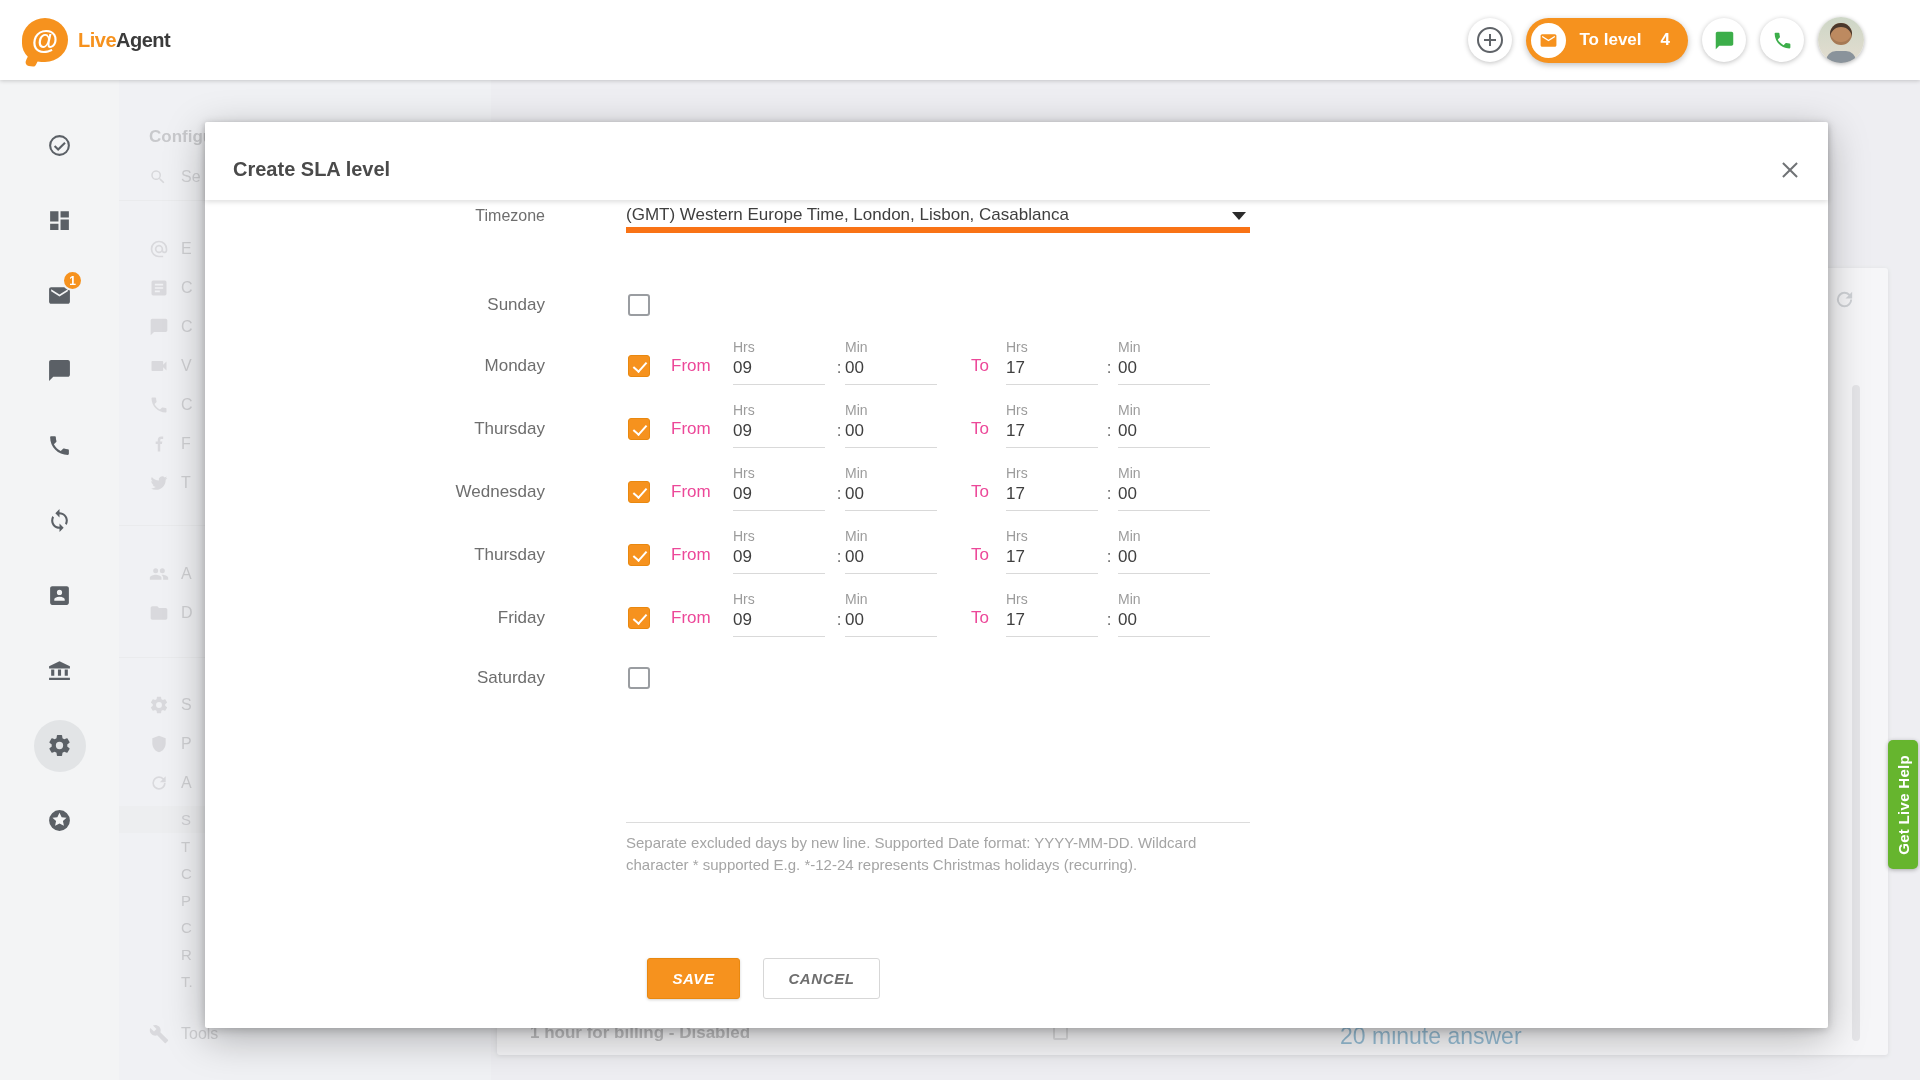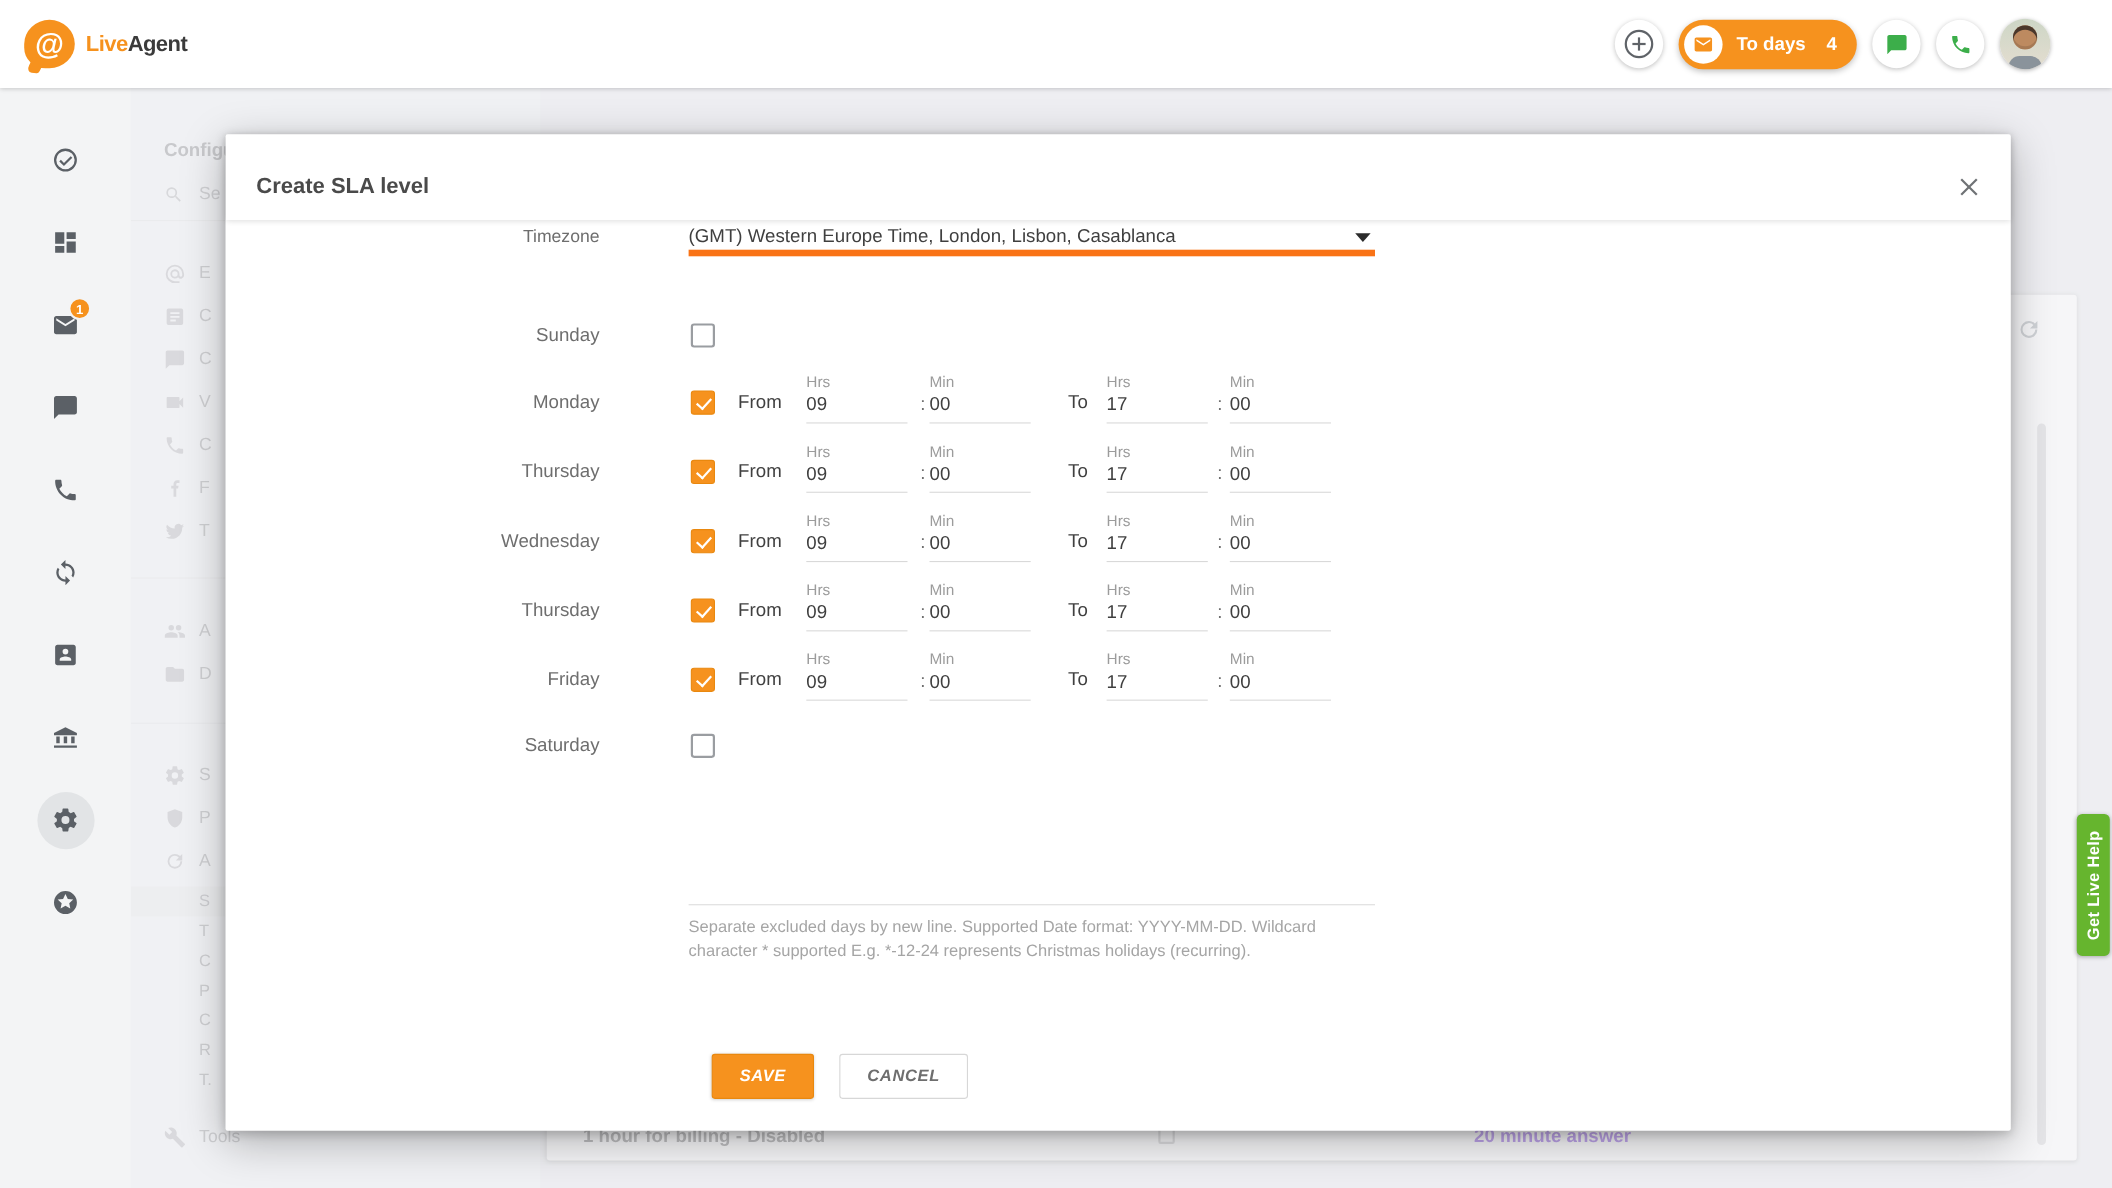--- a/index.html
+++ b/index.html
@@ -70,21 +70,21 @@
   
   .content-card { position:absolute; left:497px; top:268px; width:1391px; height:787px; background:#fff;
     border-radius:3px; box-shadow:0 1px 4px rgba(0,0,0,.22); z-index:1; }
   .card-refresh { position:absolute; top:20px; right:32px; width:23px; height:23px; color:#9aa0a5; cursor:pointer; }
   .card-scrollbar { position:absolute; top:117px; bottom:14px; right:28px; width:8px; border-radius:4px;
     background:#d2d3d5; cursor:pointer; }
   .card-bottom-row { position:absolute; left:33px; right:70px; bottom:6px; height:28px; }
   .cbr-left { position:absolute; left:0; top:2px; font-weight:bold; font-size:17px; color:#6e6e6e; }
   .cbr-check { position:absolute; left:523px; top:4px; width:15px; height:15px; border:2px solid #bdbdbd;
     border-radius:2px; }
-  .cbr-right { position:absolute; left:810px; top:2px; font-weight:bold; font-size:17px; color:#6d28d9; }
+  .cbr-right { position:absolute; left:810px; top:2px; font-weight:normal; font-size:23px; color:#0369a1; }
 
   
   .overlay { position:absolute; left:119px; top:80px; width:1801px; height:1000px;
     background:rgba(240,241,243,.62); z-index:5; }
 
   
   .modal { position:absolute; left:205px; top:122px; width:1623px; height:906px; background:#fff; z-index:10;
     border-radius:2px; box-shadow:0 10px 40px rgba(0,0,0,.28), 0 2px 10px rgba(0,0,0,.2); }
   .modal-header { height:78px; display:flex; align-items:center; padding:17px 27px 0 28px; position:relative;
     box-shadow:0 2px 5px rgba(0,0,0,.13); }
@@ -106,21 +106,21 @@
   .day-row { position:relative; height:63px; }
   .day-row.short { height:58px; }
   .day-label { position:absolute; left:0; top:50%; transform:translateY(-50%); width:340px; text-align:right;
     font-size:17px; color:#6e6e6e; }
   .cb { position:absolute; left:423px; top:50%; transform:translateY(-50%); width:22px; height:22px;
     border-radius:3px; cursor:pointer; }
   .cb.off { border:2px solid #9a9da1; background:#fff; }
   .cb.on { background:#f6921e; border:1px solid #e9880f; }
   .cb.on::after { content:""; position:absolute; left:7px; top:3px; width:6px; height:11px;
     border:solid #fff; border-width:0 2.5px 2.5px 0; transform:rotate(42deg); }
-  .word { position:absolute; top:50%; transform:translateY(-50%); font-size:17px; color:#404040; }
+  .word { position:absolute; top:50%; transform:translateY(-50%); font-size:17px; color:#ec4899; }
   .word.from { left:466px; } .word.to { left:766px; }
   .colon { position:absolute; top:50%; transform:translateY(-42%); font-size:17px; color:#6e6e6e; width:12px;
     text-align:center; }
   .colon.c1 { left:628px; } .colon.c2 { left:898px; }
   .tfield { position:absolute; top:50%; transform:translateY(-27px); width:92px; }
   .tfield.f-hrs { left:528px; } .tfield.f-min { left:640px; }
   .tfield.t-hrs { left:801px; } .tfield.t-min { left:913px; }
   .tl { display:block; font-size:14px; color:#9c9c9c; height:17px; }
   .tv { display:block; font-size:17px; color:#3f3f3f; padding:2px 0 6px 0; border-bottom:1px solid #d9d9d9;
     cursor:text; }
@@ -158,21 +158,21 @@
       <span class="plus-glyph"></span>
     </div>
     <div class="to-solve">
       <div class="env-circle">
           <span class="ic-slot">
             <svg class="ic" viewBox="0 0 24 24" aria-hidden="true">
               <path fill="currentColor" d="M20 4H4c-1.1 0-2 .9-2 2v12c0 1.1.9 2 2 2h16c1.1 0 2-.9 2-2V6c0-1.1-.9-2-2-2zm0 4l-8 5-8-5V6l8 5 8-5v2z"></path>
             </svg>
           </span>
         </div>
-      <span class="to-solve-label">To days</span>
+      <span class="to-solve-label">To level</span>
       <span class="to-solve-count">4</span>
     </div>
     <div class="circ-btn">
       <span class="ic-slot green">
           <svg class="ic green" viewBox="0 0 24 24" aria-hidden="true">
             <path fill="currentColor" d="M20 2H4c-1.1 0-2 .9-2 2v18l4-4h14c1.1 0 2-.9 2-2V4c0-1.1-.9-2-2-2z"></path>
           </svg>
         </span>
     </div>
     <div class="circ-btn">

